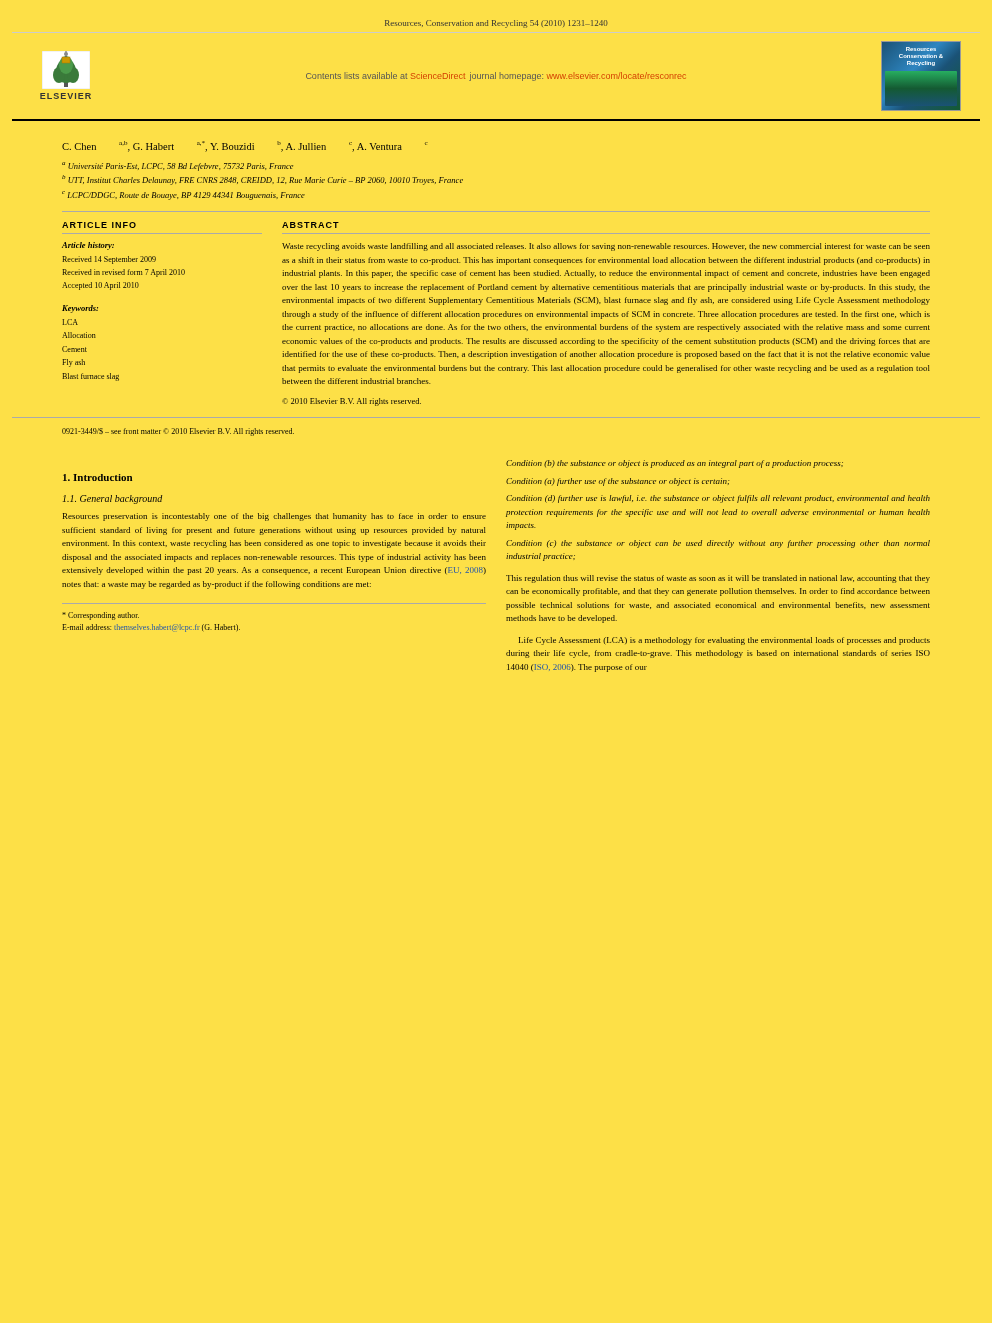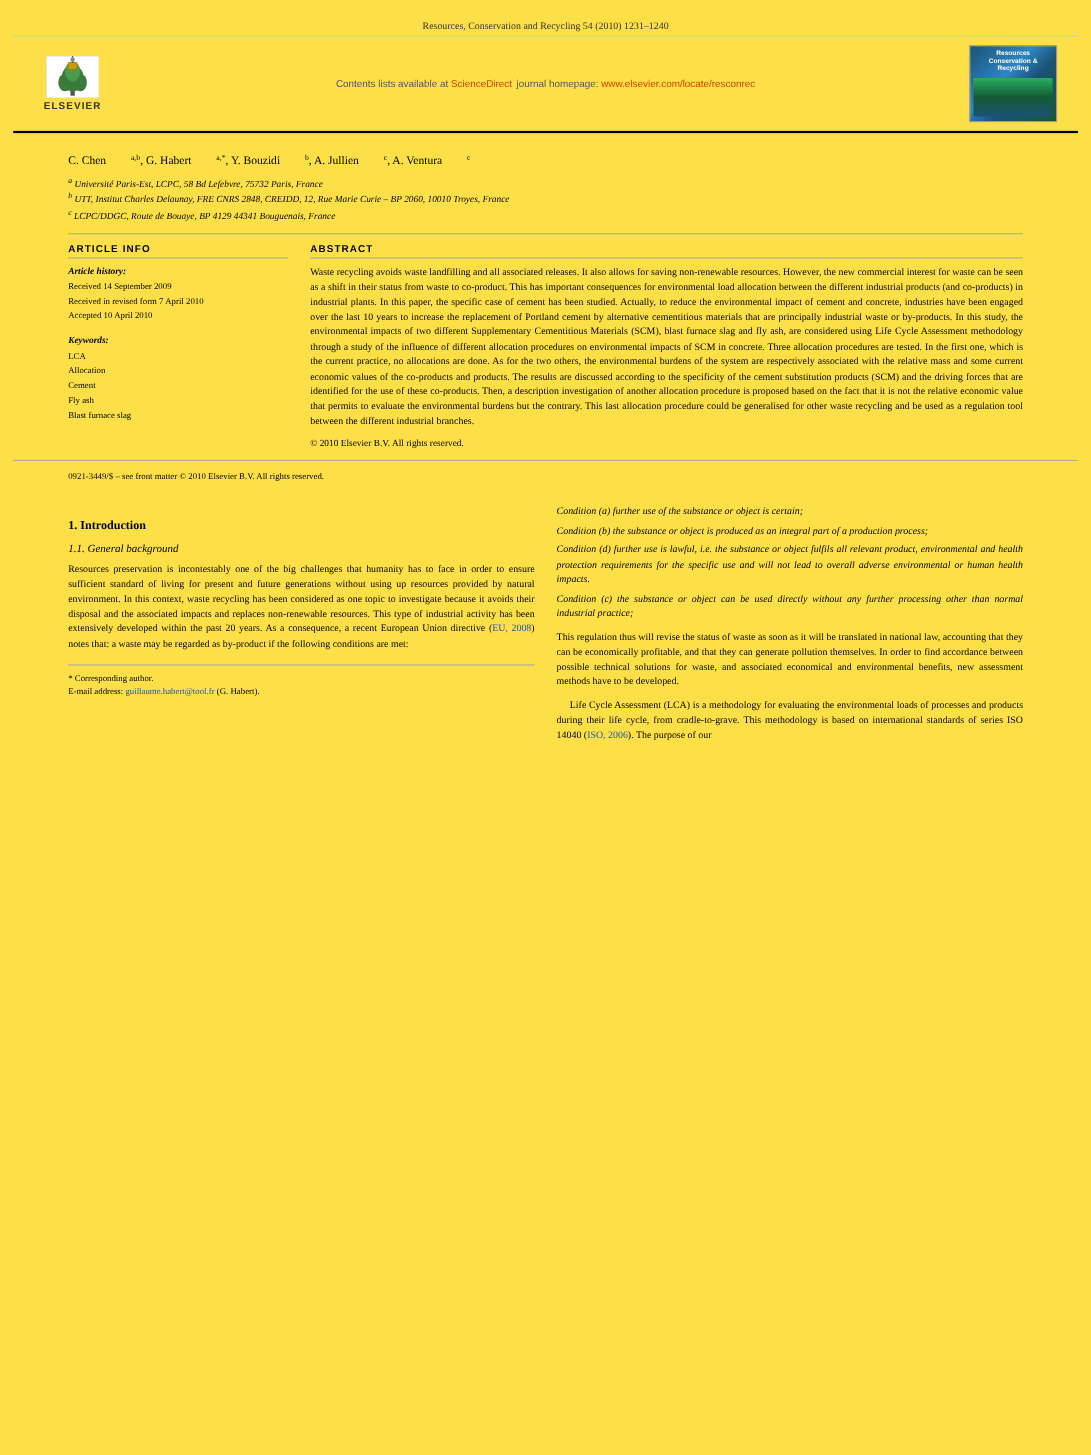--- a/index.html
+++ b/index.html
@@ -486,33 +486,33 @@
             Resources preservation is incontestably one of the big challenges that humanity has to face in order to ensure sufficient standard of living for present and future generations without using up resources provided by natural environment. In this context, waste recycling has been considered as one topic to investigate because it avoids their disposal and the associated impacts and replaces non-renewable resources. This type of industrial activity has been extensively developed within the past 20 years. As a consequence, a recent European Union directive (<a class="inline-link">EU, 2008</a>) notes that: a waste may be regarded as by-product if the following conditions are met:
           </p>
         </div>
 
         <div class="footnote-section">
           <div class="footnote-text">
             <span>* Corresponding author.</span>
           </div>
           <div class="footnote-text">
             <span>E-mail address:</span>
-            <a class="inline-link">guillaume.habert@tool.fr</a>
+            <a class="inline-link">themselves.habert@lcpc.fr</a>
             <span>(G. Habert).</span>
           </div>
         </div>
       </div>
 
       <div class="body-col-right">
         <ul class="conditions-list">
           <li>
-            <span class="italic-text">Condition (a) further use of the substance or object is certain;</span>
+            <span class="italic-text">Condition (b) the substance or object is produced as an integral part of a production process;</span>
           </li>
           <li>
-            <span class="italic-text">Condition (b) the substance or object is produced as an integral part of a production process;</span>
+            <span class="italic-text">Condition (a) further use of the substance or object is certain;</span>
           </li>
           <li>
             <span class="italic-text">Condition (d) further use is lawful, i.e. the substance or object fulfils all relevant product, environmental and health protection requirements for the specific use and will not lead to overall adverse environmental or human health impacts.</span>
           </li>
           <li>
             <span class="italic-text">Condition (c) the substance or object can be used directly without any further processing other than normal industrial practice;</span>
           </li>
         </ul>
 
         <div class="body-text">

